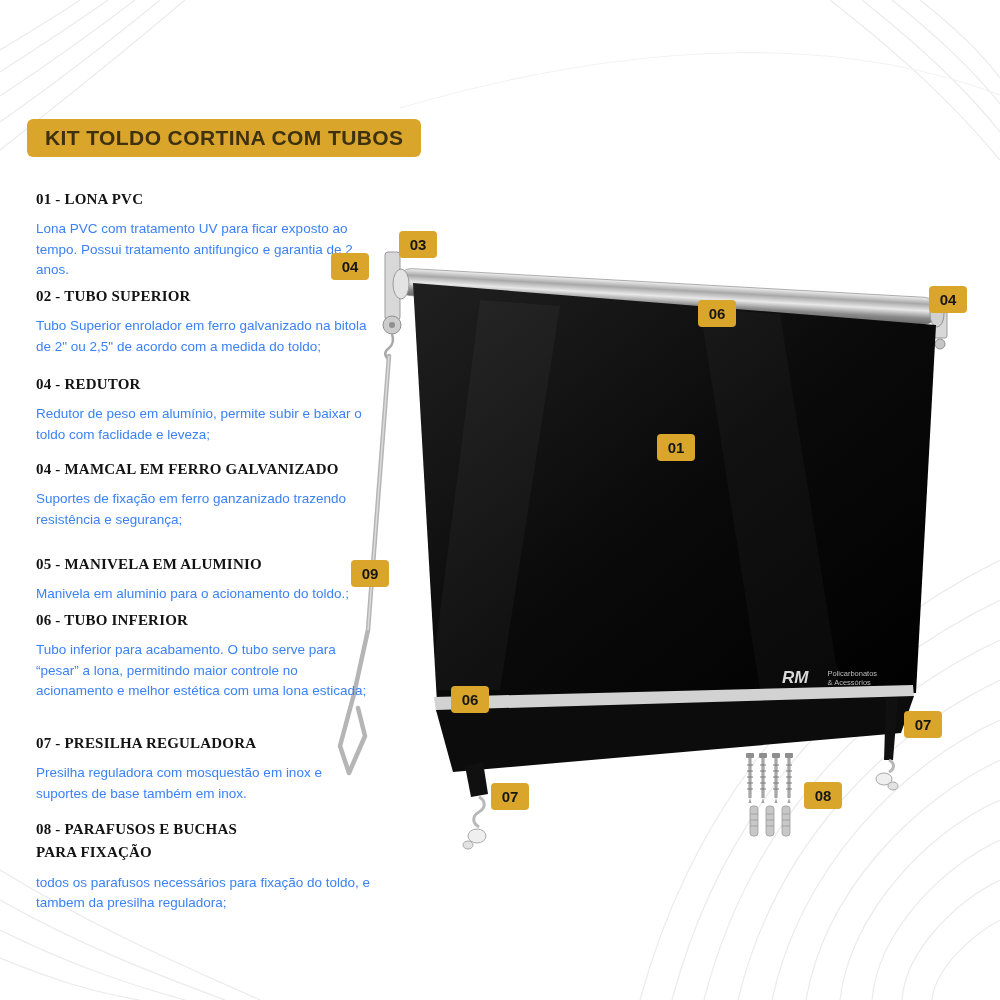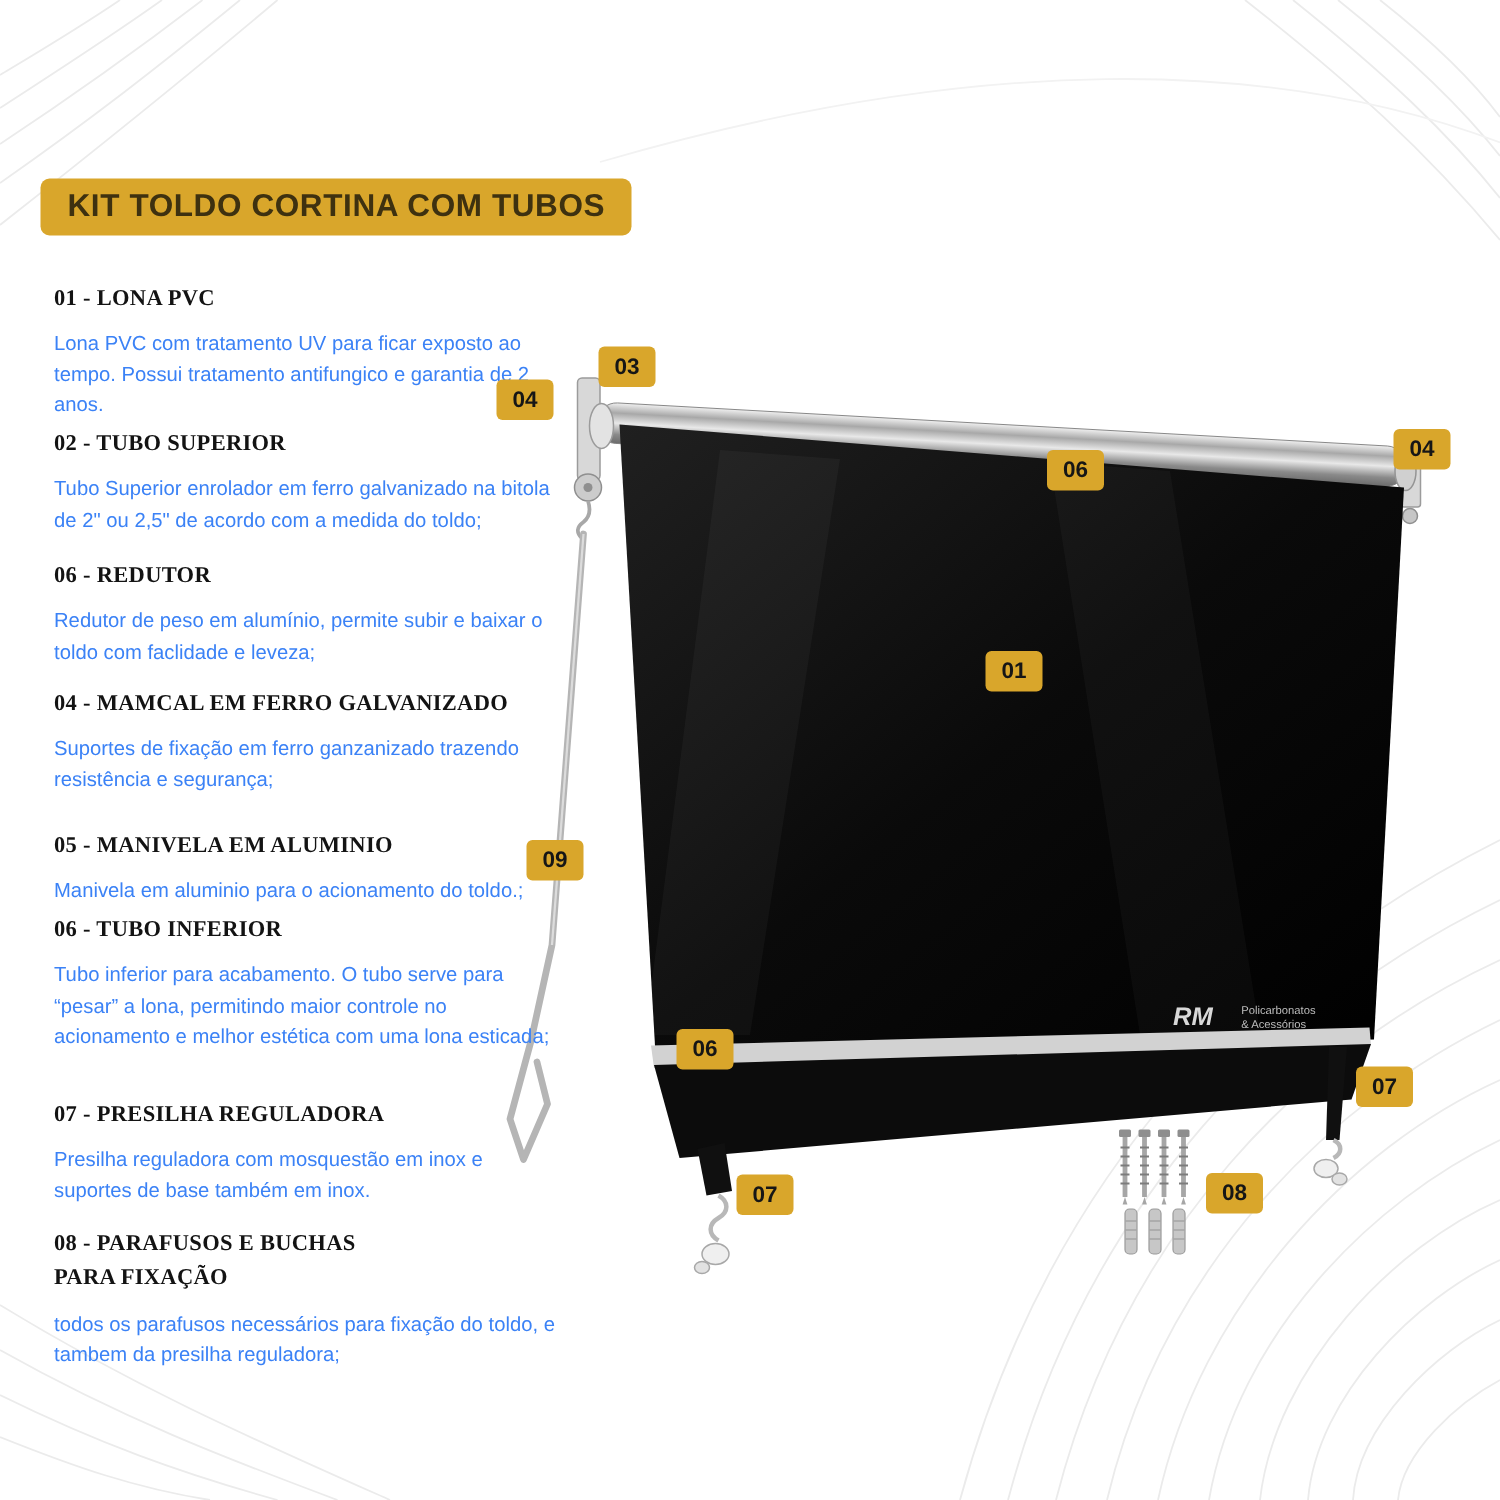--- a/index.html
+++ b/index.html
@@ -138,21 +138,21 @@
 
   <section class="info" style="top:188px">
     <h3>01 - LONA PVC</h3>
     <p>Lona PVC com tratamento UV para ficar exposto ao tempo. Possui tratamento antifungico e garantia de 2 anos.</p>
   </section>
   <section class="info" style="top:285px">
     <h3>02 - TUBO SUPERIOR</h3>
     <p>Tubo Superior enrolador em ferro galvanizado na bitola de 2" ou 2,5" de acordo com a medida do toldo;</p>
   </section>
   <section class="info" style="top:373px">
-    <h3>06 - REDUTOR</h3>
+    <h3>04 - REDUTOR</h3>
     <p>Redutor de peso em alumínio, permite subir e baixar o toldo com faclidade e leveza;</p>
   </section>
   <section class="info" style="top:458px">
     <h3>04 - MAMCAL  EM FERRO GALVANIZADO</h3>
     <p>Suportes de fixação em ferro ganzanizado trazendo resistência e segurança;</p>
   </section>
   <section class="info" style="top:553px">
     <h3>05 - MANIVELA EM ALUMINIO</h3>
     <p>Manivela em aluminio para o acionamento do toldo.;</p>
   </section>

